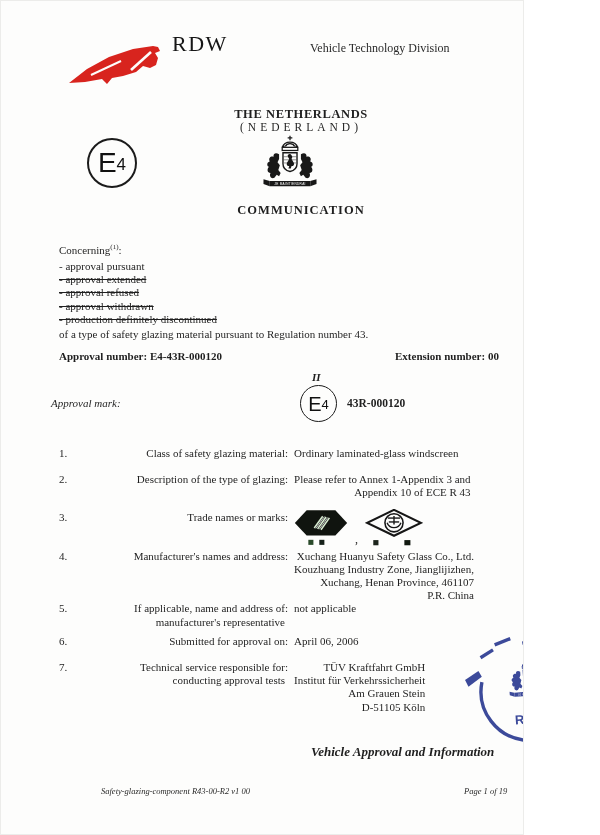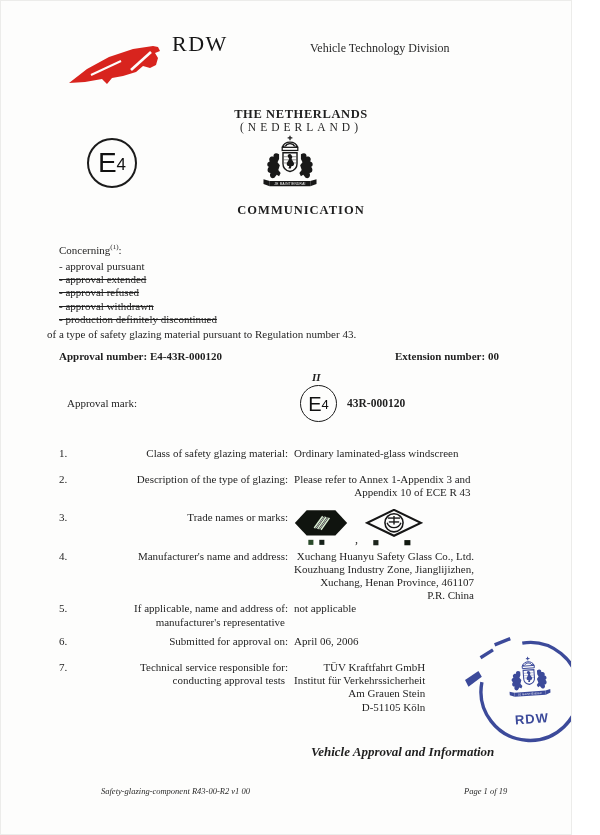--- a/index.html
+++ b/index.html
@@ -1,17 +1,17 @@
 <!DOCTYPE html>
 <html><head>
 <meta charset="utf-8">
 <style>
   html,body{margin:0;padding:0;background:#ffffff;}
   .page{
-    position:relative;width:572px;height:835px;background:#fdfdfc;
+    position:relative;width:524px;height:835px;background:#fdfdfc;
     font-family:"Liberation Serif","DejaVu Serif",serif;color:#1f1f1f;
     overflow:hidden;border:1px solid #ececea;box-sizing:border-box;
   }
   .abs{position:absolute;}
   .pre{white-space:pre-line;text-align:right;}
   .center{left:0;width:600px;text-align:center;}
 
   .brand-text{left:171px;top:30px;font-size:22px;letter-spacing:1.5px;color:#161616;}
   .division-text{left:309px;top:40px;font-size:12px;color:#2a2a2a;}
 
@@ -32,25 +32,25 @@
   .roundel-small .e{font-size:20px;line-height:1;}
   .roundel-small .d{font-size:13px;line-height:1;margin-top:2px;}
 
   .coa-black{left:250px;top:133px;color:#181818;}
 
   .body-txt{font-size:11px;line-height:13.2px;}
   .concerning-label{left:58px;top:240px;}
   .concerning-label sup{font-size:7px;}
   .c-items{left:58px;top:259px;}
   .struck{text-decoration:line-through;}
-  .subject-text{left:46px;top:327px;font-family:Liberation Serif, serif;}
+  .subject-text{left:58px;top:327px;font-family:Liberation Serif, serif;}
 
   .apr-num{left:58px;top:349px;font-weight:bold;}
   .ext-num{left:394px;top:349px;font-weight:bold;}
-  .mark-label{left:66px;top:396px;}
+  .mark-label{left:50px;top:396px;font-style:italic;}
   .mark-class{left:311px;top:370px;font-weight:bold;font-style:italic;font-size:11px;}
   .mark-value{left:346px;top:396px;font-weight:bold;font-size:11.5px;}
 
   .items-table{left:58px;top:446px;width:492px;}
   .item-row{display:grid;grid-template-columns:46px 180px 1fr;align-items:start;}
   .item-row .val{display:flex;}
   .item-row .colon{margin-right:6px;}
   .mb13{margin-bottom:13px;} .mb11{margin-bottom:11px;} .mb6{margin-bottom:6px;} .mb0{margin-bottom:0;}
   .logos-row{height:39px;}
   .logos{display:flex;align-items:flex-end;gap:6px;margin-top:-2px;}
@@ -202,21 +202,21 @@
             <path d="M24,16 A8.5,8.5 0 0 0 40,16" fill="none" stroke="#161616" stroke-width="1.6"></path>
             <rect x="8" y="36" width="6" height="6" fill="#1c241c"></rect>
             <rect x="44" y="36" width="7" height="6" fill="#101810"></rect>
           </svg>
         </div>
       </div>
     </div>
 
     <div class="item-row mb0">
       <div>4.</div>
-      <div class="pre">Manufacturer's name and address</div>
+      <div class="pre">Manufacturer's names and address</div>
       <div class="val">
           <span class="colon">:</span>
           <div class="pre">Xuchang Huanyu Safety Glass Co., Ltd.
 Kouzhuang Industry Zone, Jianglijizhen,
 Xuchang, Henan Province, 461107
 P.R. China</div>
         </div>
     </div>
 
     <div class="item-row mb6">

